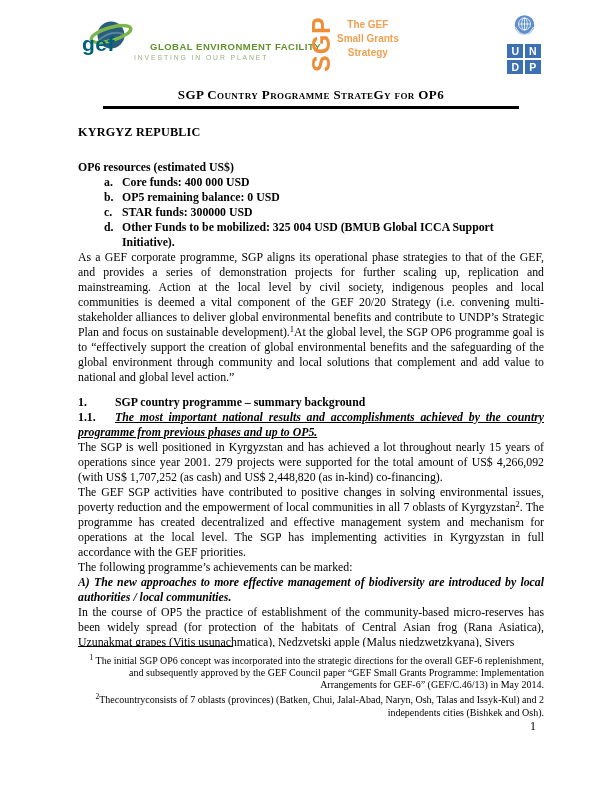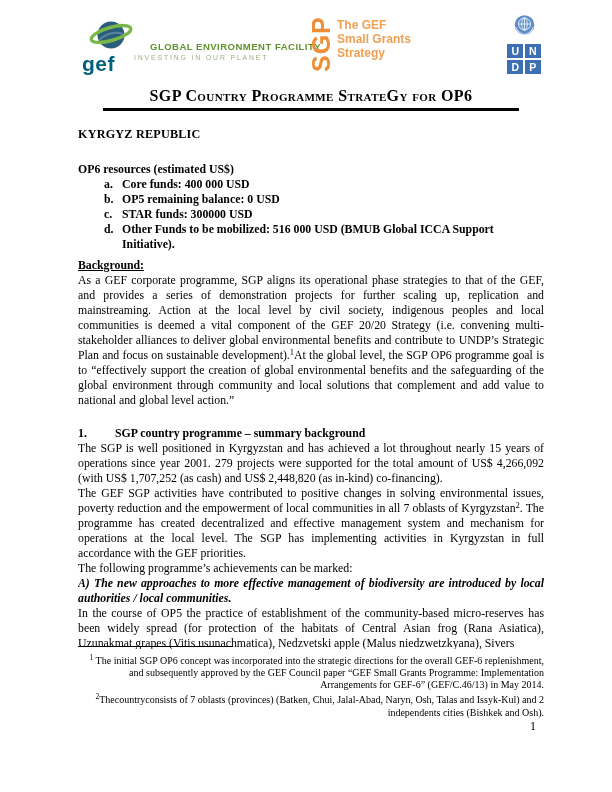--- a/index.html
+++ b/index.html
@@ -8,21 +8,21 @@
     background:#ffffff; overflow:hidden;
     font-family:"Liberation Serif", serif; color:#000;
   }
   .content { margin:0 68px 0 78px; }
 
   
   .logos { position:relative; height:72px; margin-top:14px; }
   .gef-logo { position:absolute; left:4px; top:0; width:180px; height:60px; }
   .gef-globe { position:absolute; left:6px; top:0; }
   .gef-word {
-    position:absolute; left:0; top:38px;
+    position:absolute; left:0; top:18px;
     font-family:"Liberation Sans", sans-serif; font-weight:bold;
     font-size:21px; color:#00607c; letter-spacing:0.5px;
   }
   .gef-textblock { position:absolute; left:52px; top:27px; }
   .gef-line1 {
     font-family:"Liberation Sans", sans-serif; font-weight:bold;
     font-size:9.5px; color:#61922e; letter-spacing:0.5px; white-space:nowrap;margin-left:16px;
   }
   .gef-line2 {
     font-family:"Liberation Sans", sans-serif;
@@ -30,49 +30,49 @@
   }
   .sgp-logo { position:absolute; left:232px; top:0; display:flex; align-items:flex-start; }
   .sgp-vert {
     writing-mode:vertical-rl; transform:rotate(180deg);
     font-family:"Liberation Sans", sans-serif; font-weight:bold;
     font-size:25px; color:#ee8f38; letter-spacing:1px; height:58px; line-height:22px;
   }
   .sgp-lines { margin-left:5px; margin-top:4px; }
   .sgp-lines div {
     font-family:"Liberation Sans", sans-serif;
-    font-size:12px; line-height:14px; color:#f0a052; font-weight:bold;
+    font-size:10px; line-height:14px; color:#f0a052; font-weight:bold;text-align:center;
   }
   .undp-logo { position:absolute; right:2px; top:0; width:36px; text-align:center; }
   .undp-grid {
     display:grid; grid-template-columns:16px 16px; gap:1.5px;
     justify-content:center; margin-top:2px;
   }
   .undp-cell {
     background:#3d6fb3; color:#fff; width:16px; height:14px; line-height:14px;
     font-family:"Liberation Sans", sans-serif; font-weight:bold; font-size:10.5px; text-align:center;
   }
 
   
   .doc-title {
     text-align:center; font-weight:bold; font-variant:small-caps;
-    font-size:16px; letter-spacing:0.4px; margin-top:1px;
+    font-size:13px; letter-spacing:0.4px; margin-top:1px;
   }
   .title-rule { width:416px; height:2.6px; background:#000; margin:3px auto 0 auto; }
 
   
   .body-flow { max-height:538px; overflow:hidden; font-size:11.8px; line-height:15px; }
   .country-heading { margin-top:16px; font-weight:bold; font-size:12.2px; letter-spacing:0.2px; }
   .resources-heading { margin-top:20px; font-weight:bold; }
   .res-item { display:flex; padding-left:26px; font-weight:bold; }
   .res-marker { width:18px; flex:0 0 18px; }
   .background-heading { margin-top:6px; font-weight:bold; text-decoration:underline; }
   p.para { margin:0; text-align:justify; }
   .fnref { font-size:8.5px; vertical-align:4px; line-height:0; }
-  .sec1 { margin-top:18px; font-weight:bold; }
+  .sec1 { margin-top:10px; font-weight:bold; }
   .sec-num { display:inline-block; width:37px; font-weight:bold; }
   .sec11-title { font-weight:bold; font-style:italic; text-decoration:underline; }
   .bolditalic { font-weight:bold; font-style:italic; }
 
   
   .footnotes { position:absolute; left:78px; top:646px; width:466px; font-size:10px; line-height:12px;text-align:right; }
   .fn-sep { width:155px; border-top:1.6px solid #000; margin-bottom:5px; }
   .fn { margin:0; }
   .fn sup { font-size:7.5px; }
 
@@ -145,29 +145,29 @@
       <div class="res-item">
         <span class="res-marker">b.</span>
         <span>OP5 remaining balance: 0 USD</span>
       </div>
       <div class="res-item">
         <span class="res-marker">c.</span>
         <span>STAR funds: 300000 USD</span>
       </div>
       <div class="res-item">
         <span class="res-marker">d.</span>
-        <span>Other Funds to be mobilized: 516 000 USD (BMUB Global ICCA Support Initiative).</span>
+        <span>Other Funds to be mobilized: 325 004 USD (BMUB Global ICCA Support Initiative).</span>
       </div>
 
-      <div class="background-heading">Background:</div>
       <p class="para"><span>As a GEF corporate programme, SGP aligns its operational phase strategies to that of the GEF, and provides a series of demonstration projects for further scaling up, replication and mainstreaming. Action at the local level by civil society, indigenous peoples and local communities is deemed a vital component of the GEF 20/20 Strategy (i.e. convening multi-stakeholder alliances to deliver global environmental benefits and contribute to UNDP’s Strategic Plan and focus on sustainable development).</span><sup class="fnref">1</sup><span>At the global level, the SGP OP6 programme goal is to “effectively support the creation of global environmental benefits and the safeguarding of the global environment through community and local solutions that complement and add value to national and global level action.”</span></p>
 
       <div class="sec1">
         <span class="sec-num">1.</span><span>SGP country programme – summary background</span>
       </div>
+      <p class="para"><span class="sec-num">1.1.</span><span class="sec11-title">The most important national results and accomplishments achieved by the country programme from previous phases and up to OP5.</span></p>
 
       <p class="para">The SGP is well positioned in Kyrgyzstan and has achieved a lot throughout nearly 15 years of operations since year 2001. 279 projects were supported for the total amount of US$ 4,266,092 (with US$ 1,707,252 (as cash) and US$ 2,448,820 (as in-kind) co-financing).</p>
       <p class="para"><span>The GEF SGP activities have contributed to positive changes in solving environmental issues, poverty reduction and the empowerment of local communities in all 7 oblasts of Kyrgyzstan</span><sup class="fnref">2</sup><span>. The programme has created decentralized and effective management system and mechanism for operations at the local level. The SGP has implementing activities in Kyrgyzstan in full accordance with the GEF priorities.</span></p>
       <p class="para">The following programme’s achievements can be marked:</p>
       <p class="para bolditalic">A) The new approaches to more effective management of biodiversity are introduced by local authorities / local communities.</p>
       <p class="para">In the course of OP5 the practice of establishment of the community-based micro-reserves has been widely spread (for protection of the habitats of Central Asian frog (Rana Asiatica), Uzunakmat grapes (Vitis usunachmatica), Nedzvetski apple (Malus niedzwetzkyana), Sivers</p>
     </div>
   </div>
 
   <div class="footnotes">

